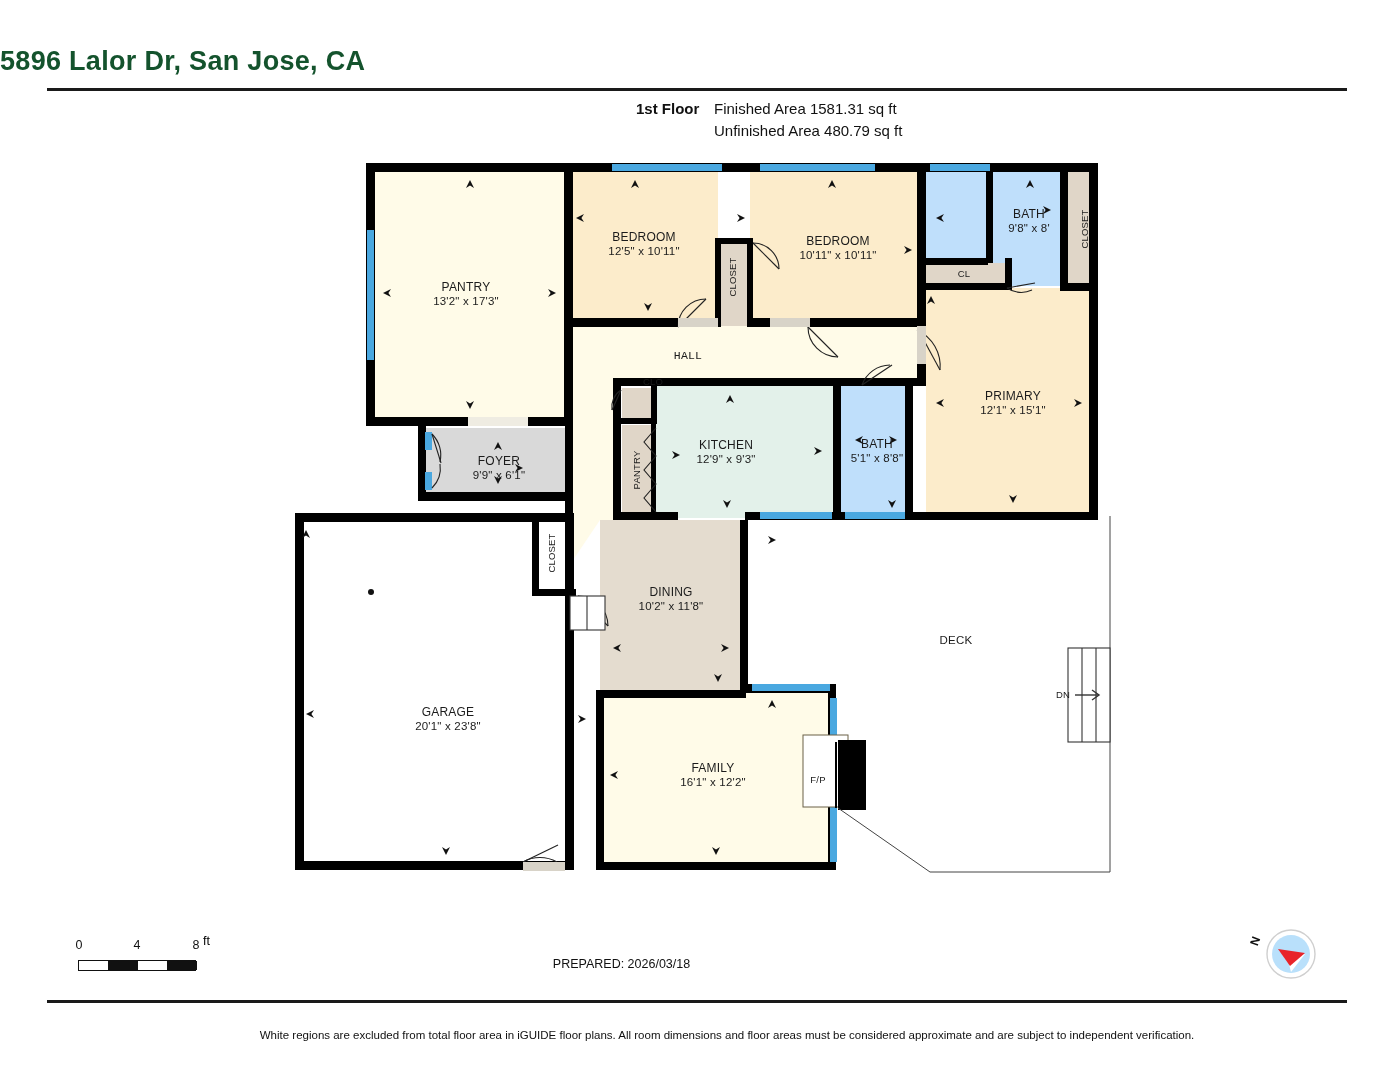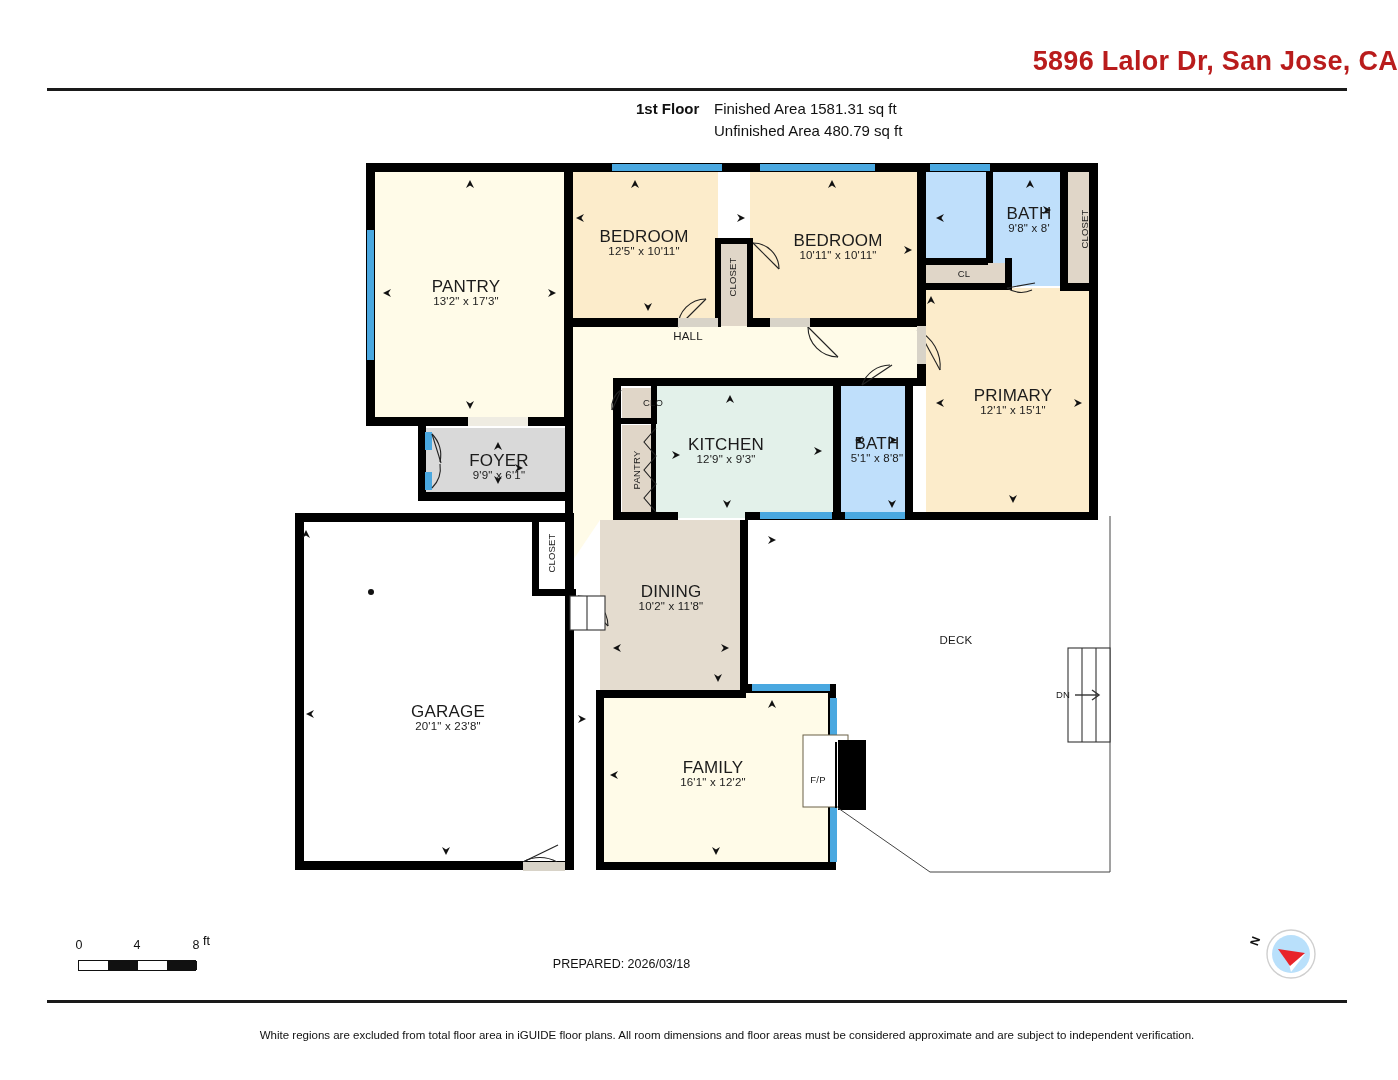--- a/index.html
+++ b/index.html
@@ -1,36 +1,36 @@
 <!DOCTYPE html>
 <html><head>
 <meta charset="utf-8">
 <title>Floor Plan</title>
 <style>
   html,body{margin:0;padding:0;background:#ffffff;}
   body{width:1398px;height:1080px;position:relative;overflow:hidden;
        font-family:"Liberation Sans","DejaVu Sans",sans-serif;color:#111;}
 
   
-  #title{position:absolute;left:0;top:46px;width:1398px;text-align:right;
-         font-size:27px;font-weight:bold;letter-spacing:.3px;color:#b91c1c;}
+  #title{position:absolute;left:0;top:46px;width:1398px;text-align:left;
+         font-size:27px;font-weight:bold;letter-spacing:.3px;color:#14532d;}
   #title-rule{position:absolute;left:47px;top:88px;width:1300px;height:3px;background:#1a1a1a;}
   #floor-meta{position:absolute;left:636px;top:98px;font-size:15px;line-height:22px;}
   #floor-meta .fl{font-weight:bold;display:inline-block;width:78px;}
   #floor-meta .ar{display:inline-block;}
 
   
   #plan{position:absolute;left:0;top:0;width:1398px;height:1080px;}
   #plan svg{display:block;}
 
   
   .rlabel{position:absolute;text-align:center;font-size:11.5px;line-height:14px;
           color:#1b1b1b;white-space:nowrap;transform:translate(-50%,-50%);
           letter-spacing:.2px;pointer-events:none;}
-  .rlabel .nm{display:block;font-size:17px;}
+  .rlabel .nm{display:block;font-size:12px;}
   .rlabel .dm{display:block;font-size:11.5px;}
   .rlabel.small{font-size:9.5px;}
 
   
   #scalebar{position:absolute;left:78px;top:960px;width:118px;height:11px;
             border:1px solid #111;box-sizing:border-box;background:#fff;}
   #scalebar i{position:absolute;top:0;height:100%;background:#111;display:block;}
   .sb-num{position:absolute;font-size:12.5px;color:#111;transform:translateX(-50%);}
   #sb-ft{position:absolute;left:203px;top:934px;font-size:12.5px;color:#000000;}
   #prepared{position:absolute;left:0;top:957px;width:1243px;text-align:center;
@@ -345,24 +345,24 @@
       <span class="dm">10'2" x 11'8"</span>
     </div>
     <div class="rlabel" style="left: 448px; top: 719px;">
       <span class="nm">GARAGE</span>
       <span class="dm">20'1" x 23'8"</span>
     </div>
     <div class="rlabel" style="left: 713px; top: 775px; text-align: center;">
       <span class="nm">FAMILY</span>
       <span class="dm">16'1" x 12'2"</span>
     </div>
-    <div class="rlabel" style="left: 688px; top: 336px;">HALL</div>
+    <div class="rlabel" style="left: 688px; top: 356px; font-family: Liberation Mono, monospace;">HALL</div>
     <div class="rlabel" style="left: 951px; top: 640px; padding-left: 10px;">DECK</div>
     <div class="rlabel small" style="left: 964px; top: 274px;">CL</div>
-    <div class="rlabel small" style="left: 637px; top: 403px; margin-left: 16px;">CLO</div>
+    <div class="rlabel small" style="left: 637px; top: 382px; margin-left: 16px;">CLO</div>
     <div class="rlabel small" style="left: 818px; top: 780px;">F/P</div>
     <div class="rlabel small" style="left: 1063px; top: 695px;">DN</div>
     <div class="rlabel small" style="left: 1085px; top: 229px; transform: translate(-50%, -50%) rotate(-90deg);">CLOSET</div>
     <div class="rlabel small" style="left: 733px; top: 277px; transform: translate(-50%, -50%) rotate(-90deg);">CLOSET</div>
     <div class="rlabel small" style="left: 552px; top: 553px; transform: translate(-50%, -50%) rotate(-90deg);">CLOSET</div>
     <div class="rlabel small" style="left: 637px; top: 470px; transform: translate(-50%, -50%) rotate(-90deg);">PANTRY</div>
   </div>
 
 <div id="scalebar">
   <i style="left:29px;width:30px;"></i>

